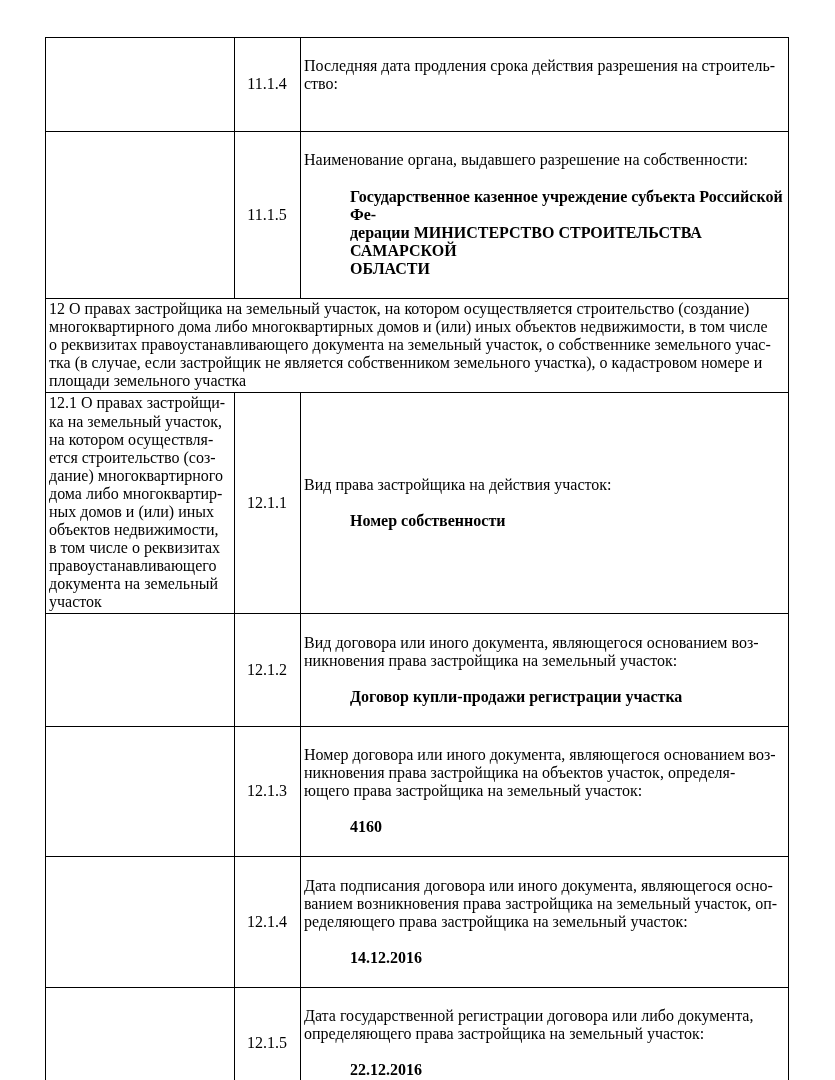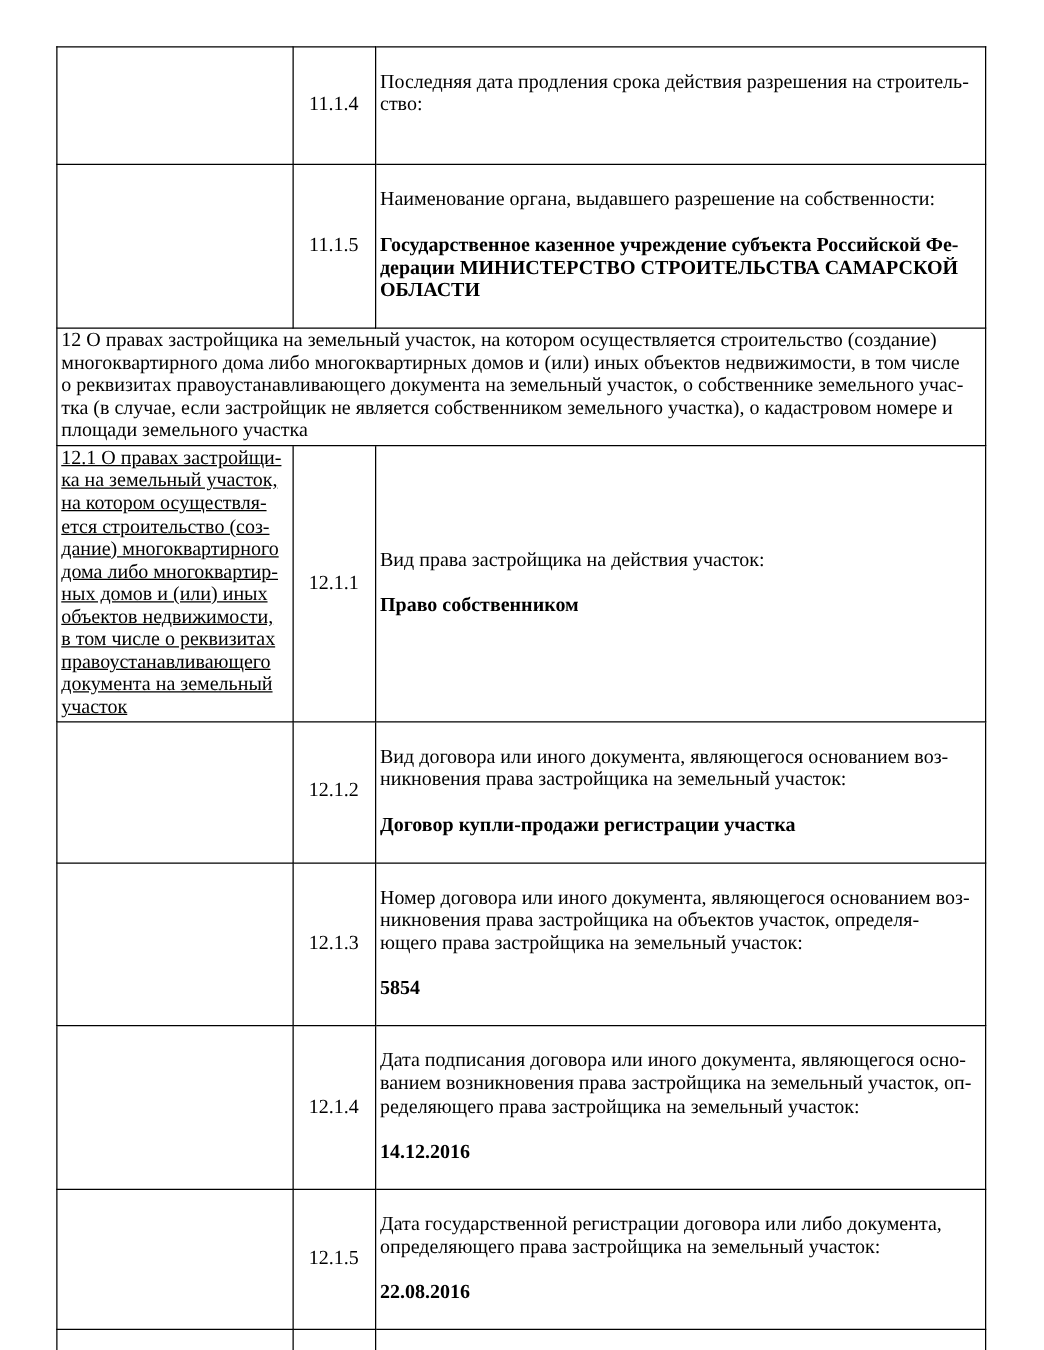--- a/index.html
+++ b/index.html
@@ -23,25 +23,25 @@
     border-collapse: collapse;
     font-size: 16px;
     line-height: 1.13;
   }
   .doc-table td {
     border: 1.6px solid #000000;
     vertical-align: middle;
     padding: 1px 4px 2px 3px;
     white-space: pre-line;
   }
-  .c1 { width: 181px; min-width: 181px; text-decoration: underline; }
+  .c1 { width: 181px; min-width: 181px; }
   .c2 { width: 58px;  min-width: 58px; text-align: center;  }
   .c3 { width: 480px; min-width: 480px; }
   .label { white-space: pre-line; }
-  .value { white-space: pre-line; font-weight: bold; }
+  .value { white-space: pre-line; font-weight: bold; margin-left: 46px; }
   .section-cell { white-space: pre-line; }
 </style>
 </head>
 <body>
 
 <div class="sheet">
   <table class="doc-table">
     <tbody>
 
       <tr>
@@ -82,63 +82,63 @@
 дома либо многоквартир-
 ных домов и (или) иных
 объектов недвижимости,
 в том числе о реквизитах
 правоустанавливающего
 документа на земельный
 участок</div></td>
         <td class="c2"><span>12.1.1</span></td>
         <td class="c3">
           <div class="label">Вид права застройщика на действия участок:</div>
-          <div class="value">Право собственником</div>
+          <div class="value">Номер собственности</div>
         </td>
       </tr>
 
       <tr>
         <td class="c1"><div></div></td>
         <td class="c2"><span>12.1.2</span></td>
         <td class="c3">
           <div class="label">Вид договора или иного документа, являющегося основанием воз-
 никновения права застройщика на земельный участок:</div>
           <div class="value">Договор купли-продажи регистрации участка</div>
         </td>
       </tr>
 
       <tr>
         <td class="c1"><div></div></td>
         <td class="c2"><span>12.1.3</span></td>
         <td class="c3">
           <div class="label">Номер договора или иного документа, являющегося основанием воз-
 никновения права застройщика на объектов участок, определя-
 ющего права застройщика на земельный участок:</div>
-          <div class="value">5854</div>
+          <div class="value">4160</div>
         </td>
       </tr>
 
       <tr>
         <td class="c1"><div></div></td>
         <td class="c2"><span>12.1.4</span></td>
         <td class="c3">
           <div class="label">Дата подписания договора или иного документа, являющегося осно-
 ванием возникновения права застройщика на земельный участок, оп-
 ределяющего права застройщика на земельный участок:</div>
           <div class="value">14.12.2016</div>
         </td>
       </tr>
 
       <tr>
         <td class="c1"><div></div></td>
         <td class="c2"><span>12.1.5</span></td>
         <td class="c3">
           <div class="label">Дата государственной регистрации договора или либо документа,
 определяющего права застройщика на земельный участок:</div>
-          <div class="value">22.08.2016</div>
+          <div class="value">22.12.2016</div>
         </td>
       </tr>
 
       <tr>
         <td class="c1"><div></div></td>
         <td class="c2"></td>
         <td class="c3">
           
           <div class="value"></div>
         </td>

